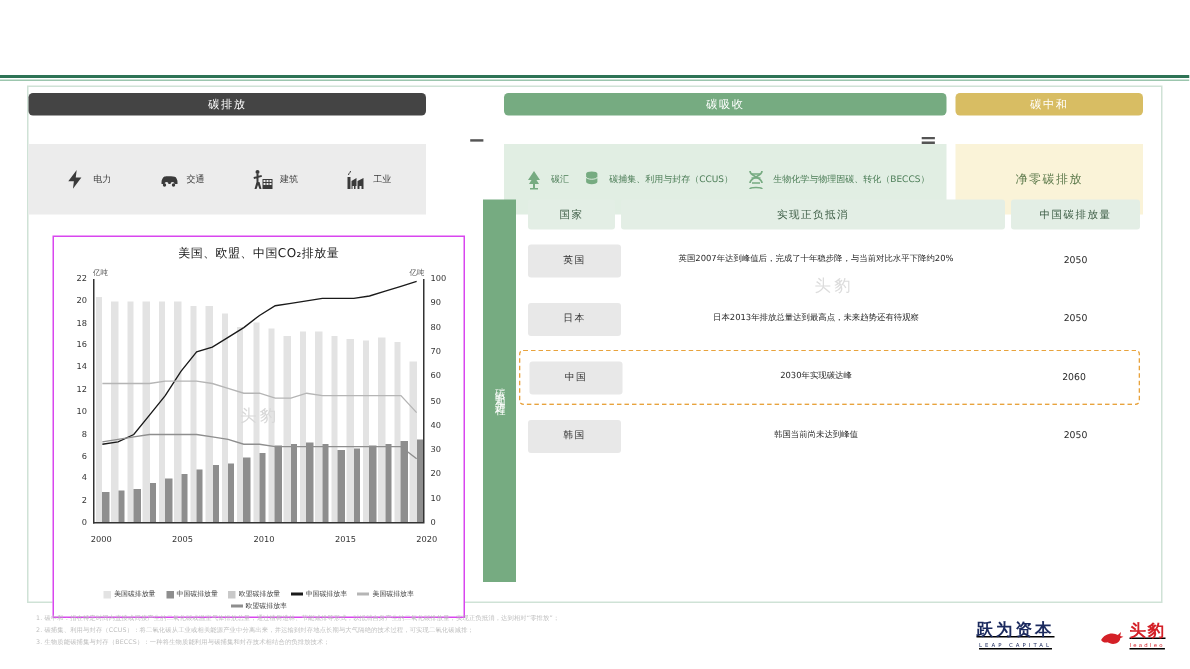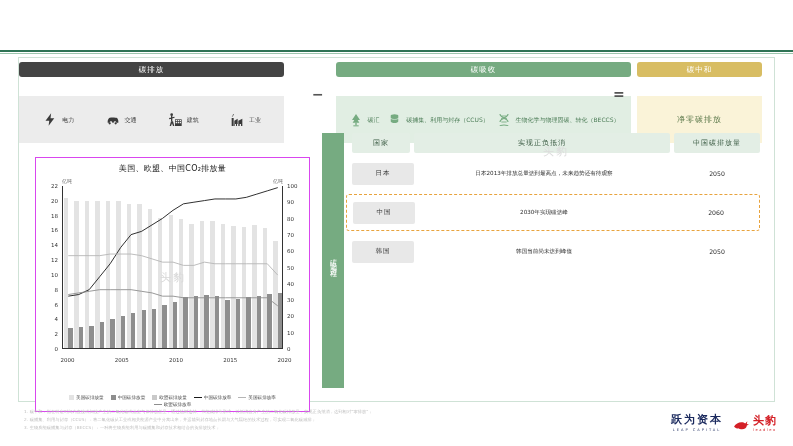--- a/index.html
+++ b/index.html
@@ -160,21 +160,21 @@
     font-size: 11px; color: #dcdcdc; letter-spacing: 2px;
   }
 
   
   .notes { position: absolute; left: 24px; top: 408px; width: 600px; }
   .note { font-size: 4.2px; color: #bdbdbd; line-height: 1.85; letter-spacing: .1px; }
 
   
   .logos {
     position: absolute; right: 16px; top: 412px;
-    display: flex; align-items: center; gap: 10px;
+    display: flex; align-items: center; gap: 30px; text-decoration: underline;
   }
   .logo-leap { display: flex; flex-direction: column; align-items: center; }
   .logo-leap .cn { font-size: 11px; color: #1b2a5e; font-weight: bold; letter-spacing: 2px; }
   .logo-leap .en { font-size: 3.6px; color: #1b2a5e; letter-spacing: 2px; margin-top: 1px; }
   .logo-leo { display: flex; align-items: center; gap: 3px; }
   .logo-leo .mark { width: 17px; height: 12px; }
   .logo-leo .txt { display: flex; flex-direction: column; }
   .logo-leo .cn { font-size: 11px; color: #d42027; font-weight: bold; letter-spacing: 1px; }
   .logo-leo .en { font-size: 3.6px; color: #d42027; letter-spacing: 1.5px; }
 </style>
@@ -449,20 +449,25 @@
     </div>
 
     <div class="table">
       <div class="thead">
         <div class="th col-a">国家</div>
         <div class="th col-b">实现正负抵消</div>
         <div class="th col-c">中国碳排放量</div>
       </div>
       <div id="rows">
           <div class="trow">
+            <div class="td-country">英国</div>
+            <div class="td-desc">英国2007年达到峰值后，完成了十年稳步降，与当前对比水平下降约20%</div>
+            <div class="td-year">2050</div>
+          </div>
+          <div class="trow">
             <div class="td-country">日本</div>
             <div class="td-desc">日本2013年排放总量达到最高点，未来趋势还有待观察</div>
             <div class="td-year">2050</div>
             <div class="row-wm">头豹</div>
           </div>
           <div class="trow hl">
             <div class="td-country">中国</div>
             <div class="td-desc">2030年实现碳达峰</div>
             <div class="td-year">2060</div>
           </div>

